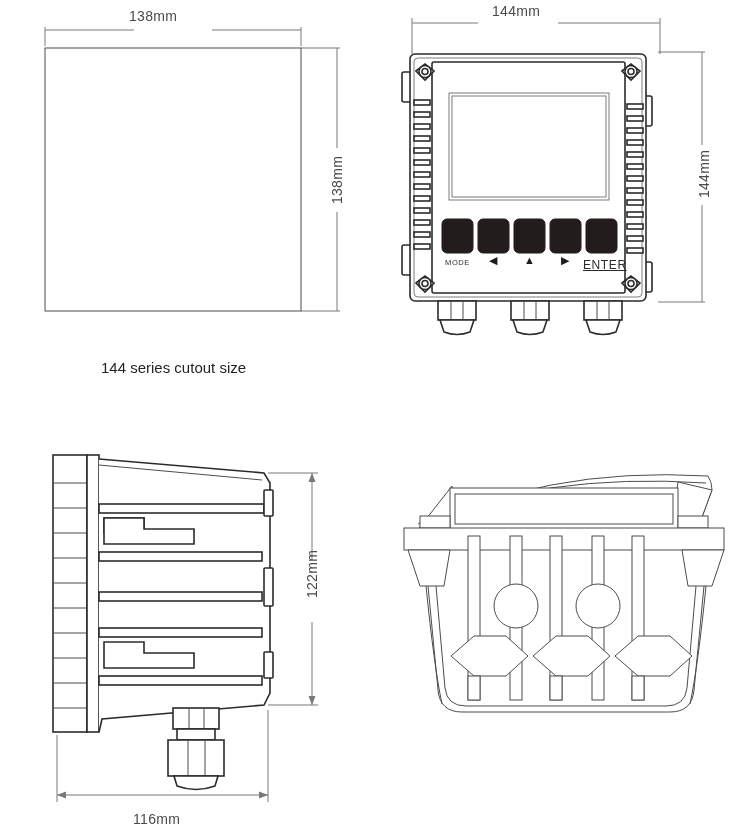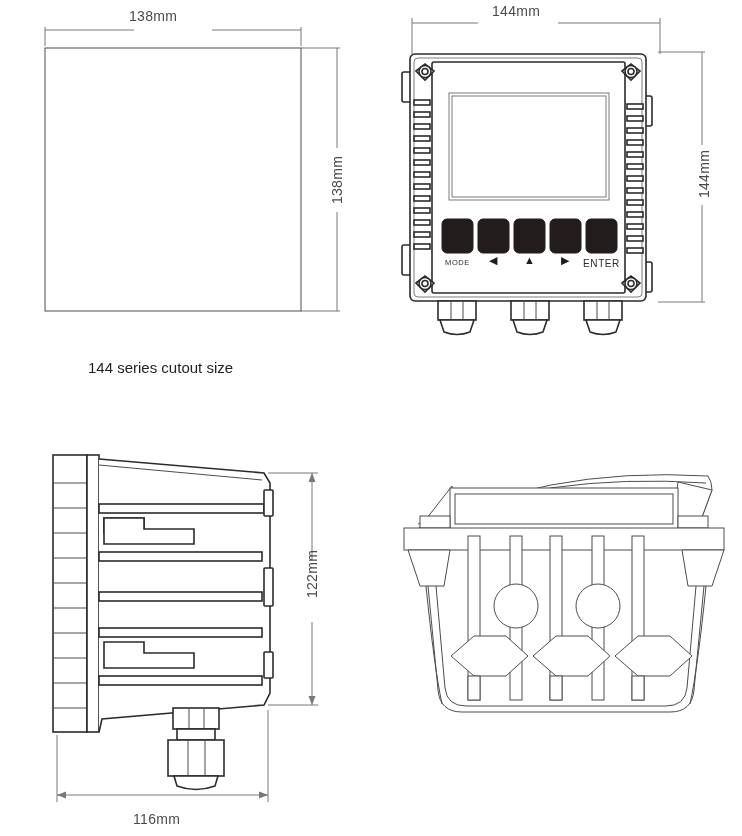--- a/index.html
+++ b/index.html
@@ -77,21 +77,21 @@
       </g>
 
       <rect class="ln" x="45" y="48" width="256" height="263"></rect>
     </svg>
 
     <div class="dim-label" style="left:129px; top:8px;">138mm</div>
 
     <div class="dim-label vertical" style="left:311px; top:172px; width:52px; text-align:center;">138mm</div>
   </div>
 
-  <div class="caption" style="left:88px; top:359px;">144 series cutout size</div>
+  <div class="caption" style="left:101px; top:359px;">144 series cutout size</div>
 
   <div class="view" style="left:390px; top:0px; width:352px; height:360px;">
 
     <svg width="352" height="360" viewBox="0 0 352 360">
 
       <g>
         <line class="ln-dim" x1="22" y1="18" x2="22" y2="54"></line>
         <line class="ln-dim" x1="270" y1="18" x2="270" y2="54"></line>
         <line class="ln-dim" x1="22" y1="23" x2="88" y2="23"></line>
         <line class="ln-dim" x1="168" y1="23" x2="270" y2="23"></line>
@@ -198,21 +198,21 @@
         <line class="ln" x1="207" y1="301" x2="207" y2="320"></line>
         <line class="ln" x1="219" y1="301" x2="219" y2="320"></line>
         <path class="ln-d fill-w" d="M 196 320 L 230 320 L 226 332 Q 213 337 200 332 Z"></path>
       </g>
     </svg>
 
     <div class="dim-label" style="left:51px; top:258px; width:33px; text-align:center; font-size:7.5px; color:#2a2a2a; letter-spacing:0.6px;">MODE</div>
     <div class="dim-label" style="left:87px; top:254px; width:33px; text-align:center; font-size:11px; color:#1d1d1d;">◀</div>
     <div class="dim-label" style="left:123px; top:254px; width:33px; text-align:center; font-size:11px; color:#1d1d1d;">▲</div>
     <div class="dim-label" style="left:159px; top:254px; width:33px; text-align:center; font-size:11px; color:#1d1d1d;">▶</div>
-    <div class="dim-label" style="left:193px; top:258px; width:37px; text-align:center; font-size:10px; color:#2a2a2a; letter-spacing:0.6px;">ENTER</div>
+    <div class="dim-label" style="left:193px; top:258px; width:37px; text-align:center; font-size:12px; color:#2a2a2a; letter-spacing:0.6px;text-decoration:underline;">ENTER</div>
 
     <div class="dim-label" style="left:102px; top:3px;">144mm</div>
 
     <div class="dim-label vertical" style="left:288px; top:166px; width:52px; text-align:center;">144mm</div>
   </div>
 
   <div class="view" style="left:40px; top:440px; width:340px; height:396px;">
 
     <svg width="340" height="396" viewBox="0 0 340 396">
 

